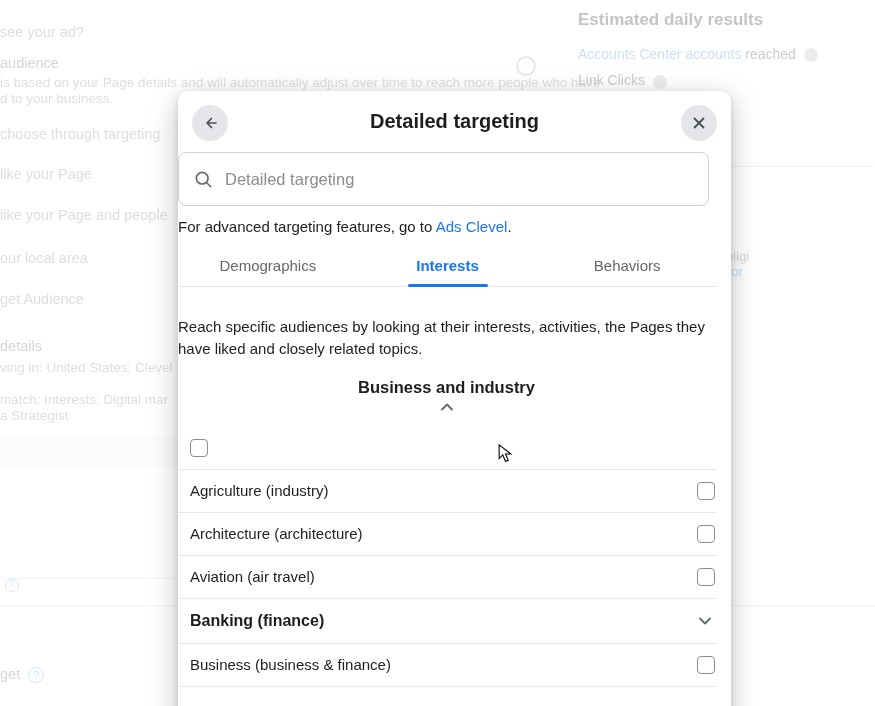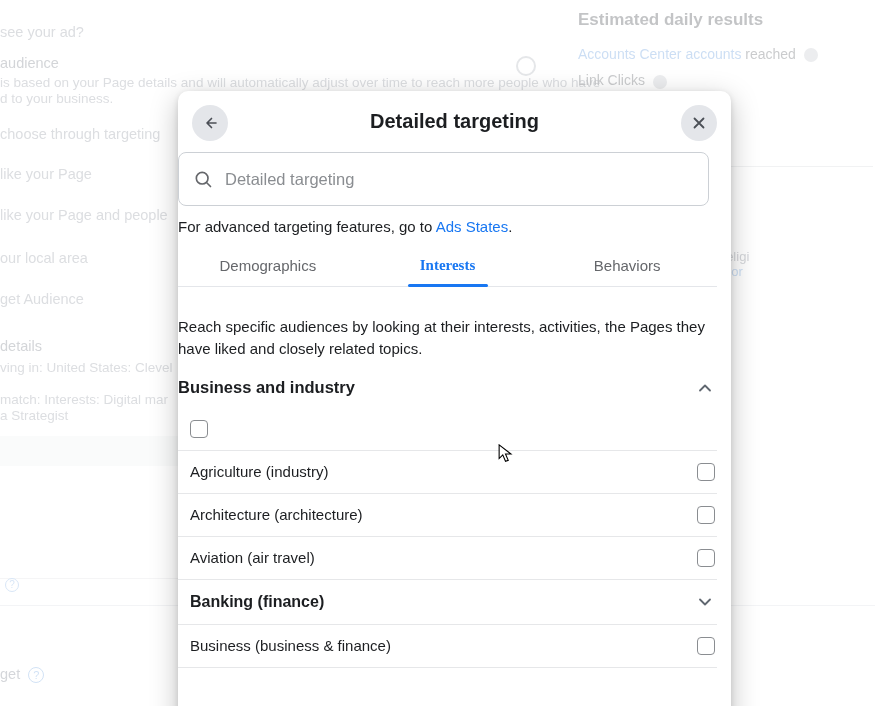--- a/index.html
+++ b/index.html
@@ -152,21 +152,21 @@
     .tab {
       flex: 1;
       text-align: center;
       padding: 10px 0 12px 0;
       font-size: 15px;
       color: #65676b;
       cursor: pointer;
       position: relative;
       font-weight: 500;
     }
-    .tab.active { color: #1877f2; font-weight: 600; font-family: Liberation Serif, serif; }
+    .tab.active { color: #1877f2; font-weight: 600; }
     .tab.active::after {
       content: "";
       position: absolute;
       left: 50%;
       transform: translateX(-50%);
       bottom: -1px;
       width: 80px;
       height: 3px;
       background: #1877f2;
       border-radius: 2px;
@@ -181,20 +181,21 @@
 
     .cat-header {
       display: flex;
       align-items: center;
       justify-content: space-between;
       font-size: 16.5px;
       font-weight: 700;
       color: #1c1e21;
       padding: 4px 2px 10px 0;
       cursor: pointer;
+      flex-direction: column;
     }
     .cat-header svg { width: 20px; height: 20px; color: #606770; }
 
     .item-row {
       display: flex;
       align-items: center;
       justify-content: space-between;
       border-bottom: 1px solid #e6e7e9;
       padding: 12px 2px 12px 12px;
       font-size: 15px;
@@ -309,21 +310,21 @@
         <div style="padding-left:0;">
           <div class="search" style="margin-left:0; margin-right:8px; margin-top:0;">
             <svg viewBox="0 0 24 24">
                 <circle cx="11" cy="11" r="7" fill="none" stroke="currentColor" stroke-width="2"></circle>
                 <line x1="16.5" y1="16.5" x2="21" y2="21" stroke="currentColor" stroke-width="2" stroke-linecap="round"></line>
               </svg>
             <input type="text" placeholder="Detailed targeting" style="">
           </div>
 
           <div class="adv-line">
-            <span>For advanced targeting features, go to </span><a href="#">Ads States</a><span>.</span>
+            <span>For advanced targeting features, go to </span><a href="#">Ads Clevel</a><span>.</span>
           </div>
 
           <div class="tabs">
             <div class="tab">Demographics</div>
             <div class="tab active">Interests</div>
             <div class="tab">Behaviors</div>
           </div>
 
           <div class="desc">Reach specific audiences by looking at their interests, activities, the Pages they have liked and closely related topics.</div>
 

